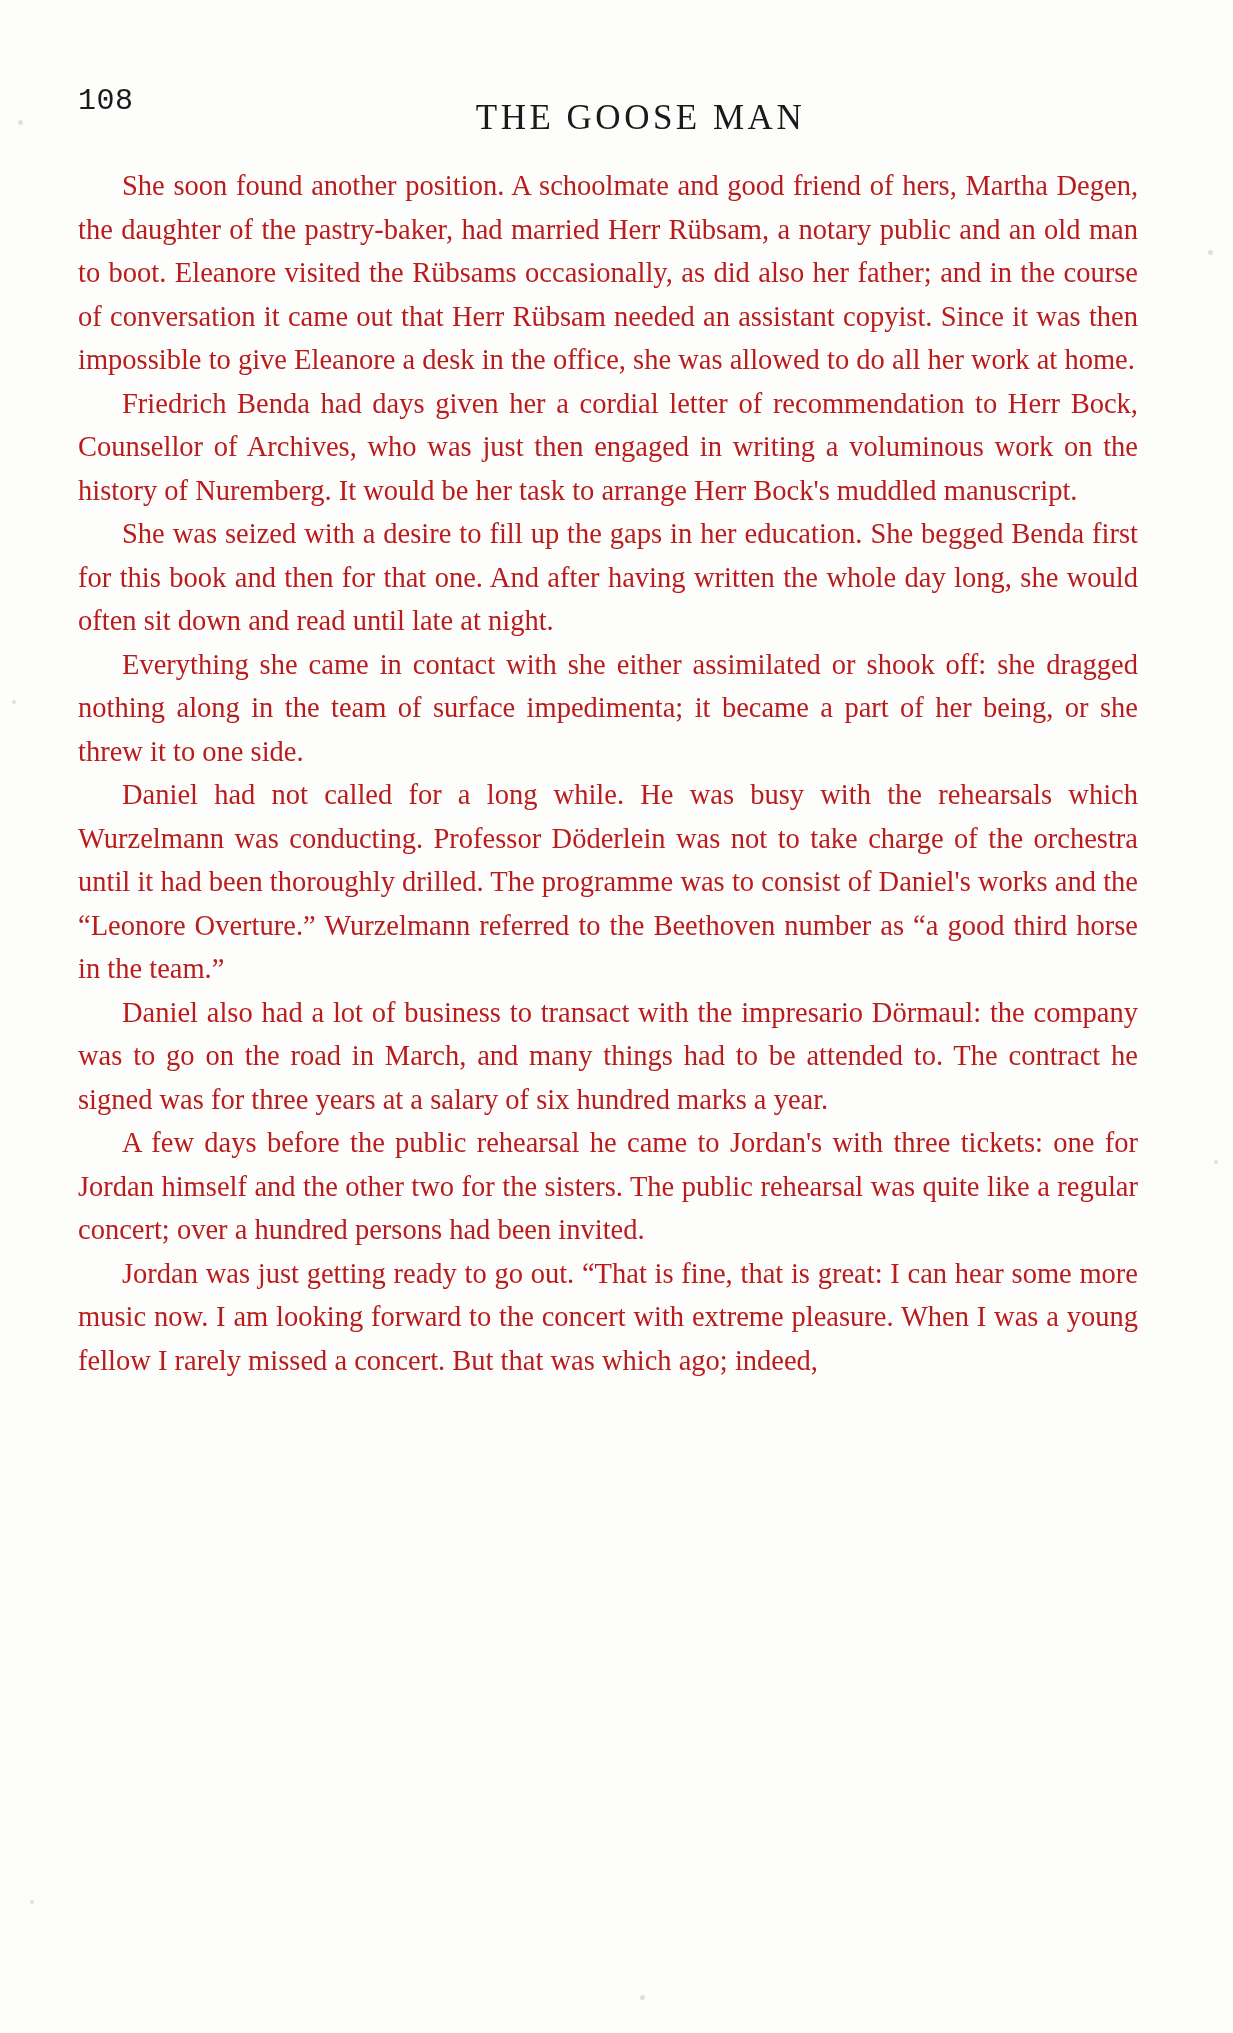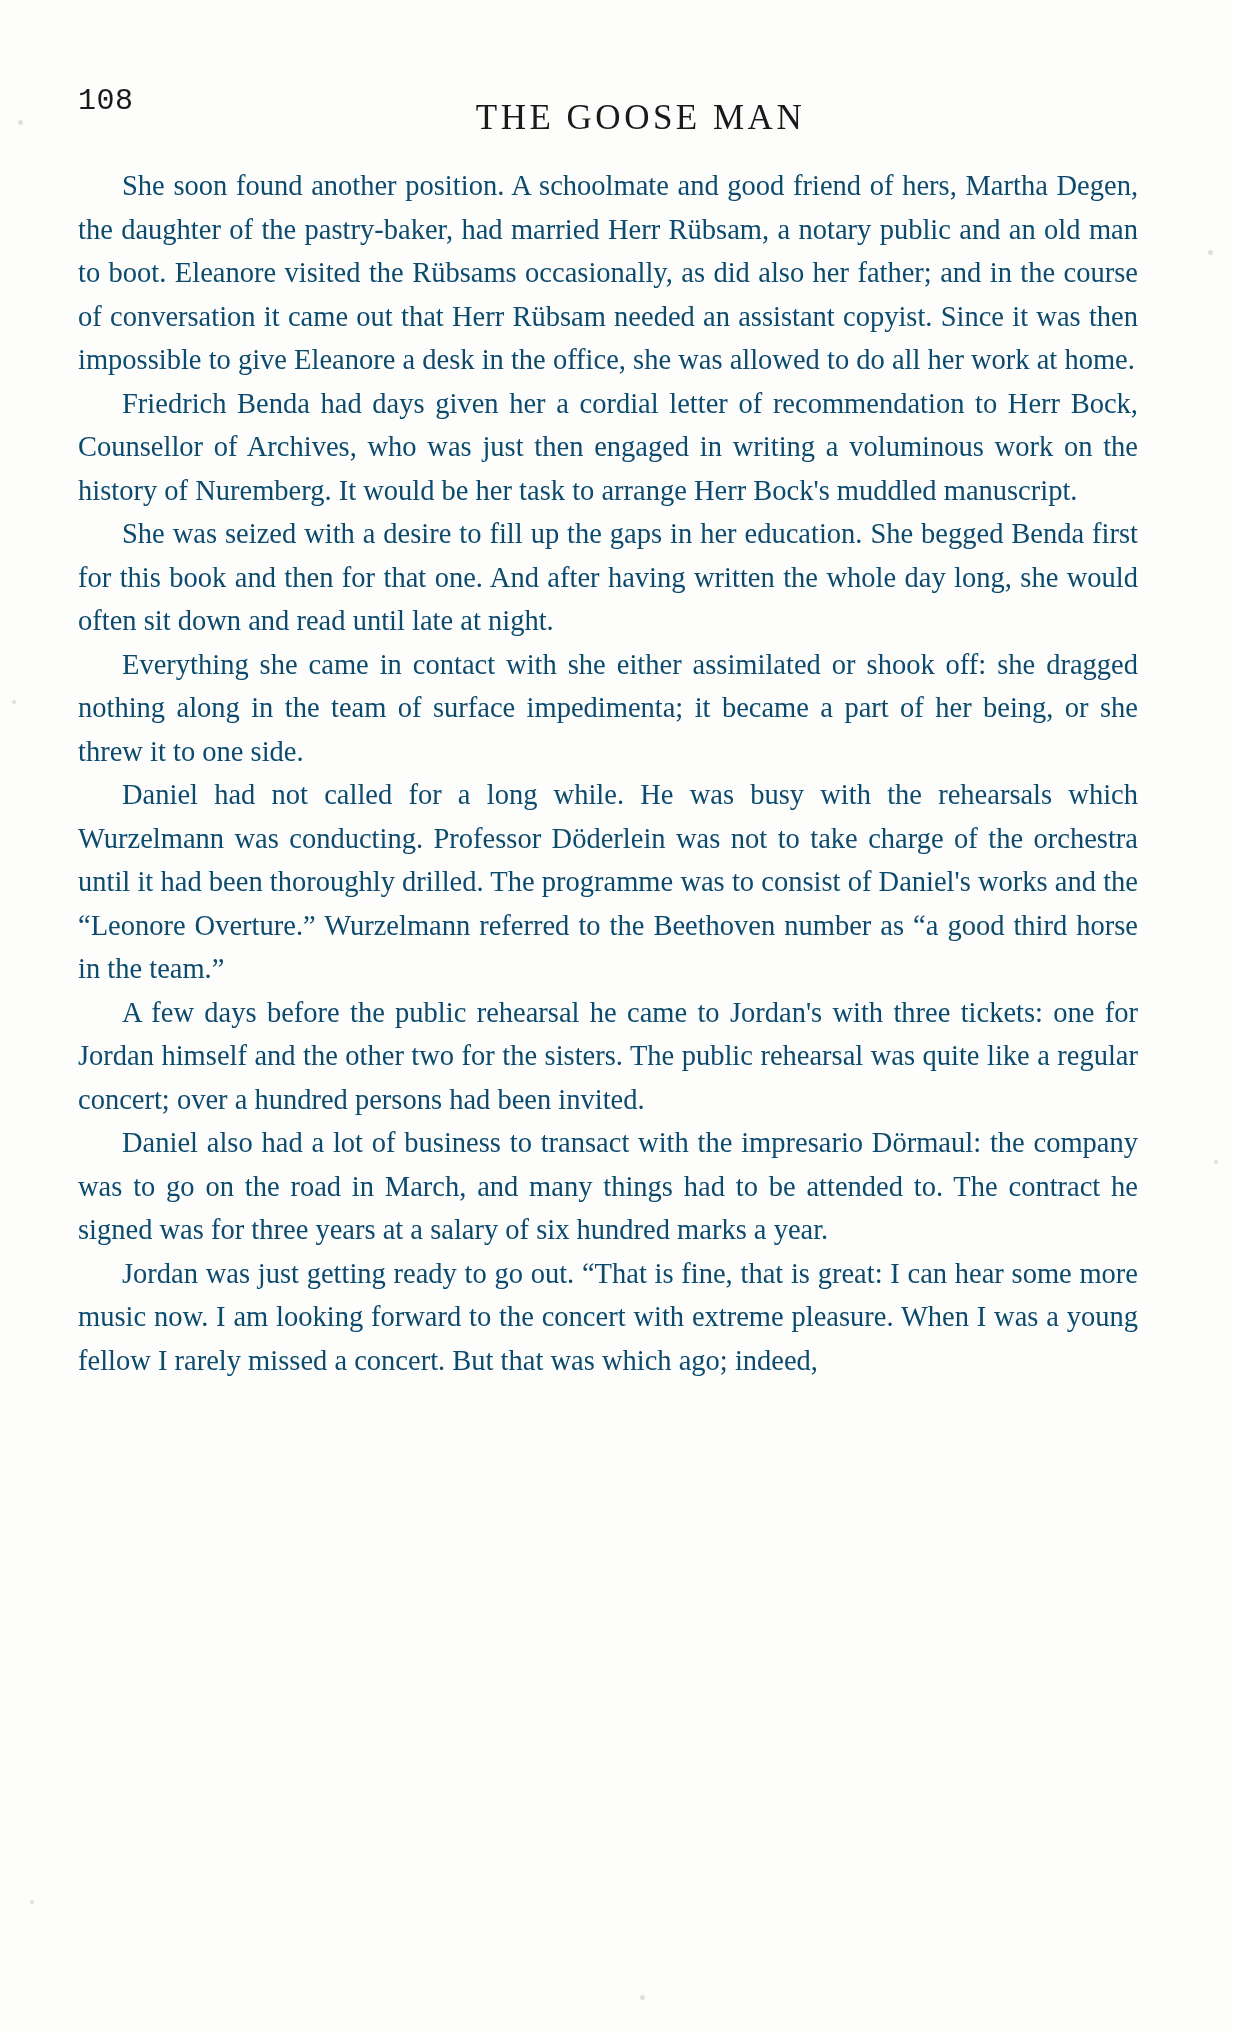--- a/index.html
+++ b/index.html
@@ -50,21 +50,21 @@
     padding-left: 40px;
     margin-top: 28px;
   }
   .body-text {
     margin-top: 24px;
     width: 1060px;
     font-size: 28.5px;
     line-height: 43.5px;
     text-align: justify;
     text-justify: inter-word;
-    color: #0c4a6e;
+    color: #b91c1c;
   }
   .body-text p {
     margin: 0;
     text-indent: 44px;
     -webkit-hyphens: none;
     hyphens: none;
   }
   
   .edge-mark {
     position: absolute;
@@ -97,19 +97,19 @@
       <div class="folio">108</div>
       <div class="head-title">THE GOOSE MAN</div>
     </div>
 
     <div class="body-text">
       <p>She soon found another position.  A schoolmate and good friend of hers, Martha Degen, the daughter of the pastry-baker, had married Herr Rübsam, a notary public and an old man to boot. Eleanore visited the Rübsams occasionally, as did also her father; and in the course of conversation it came out that Herr Rübsam needed an assistant copyist.  Since it was then impossible to give Eleanore a desk in the office, she was allowed to do all her work at home.</p>
       <p>Friedrich Benda had days given her a cordial letter of recommendation to Herr Bock, Counsellor of Archives, who was just then engaged in writing a voluminous work on the history of Nuremberg.  It would be her task to arrange Herr Bock's muddled manuscript.</p>
       <p>She was seized with a desire to fill up the gaps in her education. She begged Benda first for this book and then for that one.  And after having written the whole day long, she would often sit down and read until late at night.</p>
       <p>Everything she came in contact with she either assimilated or shook off: she dragged nothing along in the team of surface impedimenta; it became a part of her being, or she threw it to one side.</p>
       <p>Daniel had not called for a long while.  He was busy with the rehearsals which Wurzelmann was conducting.  Professor Döderlein was not to take charge of the orchestra until it had been thoroughly drilled.  The programme was to consist of Daniel's works and the “Leonore Overture.”  Wurzelmann referred to the Beethoven number as “a good third horse in the team.”</p>
+      <p>Daniel also had a lot of business to transact with the impresario Dörmaul: the company was to go on the road in March, and many things had to be attended to.  The contract he signed was for three years at a salary of six hundred marks a year.</p>
       <p>A few days before the public rehearsal he came to Jordan's with three tickets: one for Jordan himself and the other two for the sisters.  The public rehearsal was quite like a regular concert; over a hundred persons had been invited.</p>
-      <p>Daniel also had a lot of business to transact with the impresario Dörmaul: the company was to go on the road in March, and many things had to be attended to.  The contract he signed was for three years at a salary of six hundred marks a year.</p>
       <p>Jordan was just getting ready to go out.  “That is fine, that is great: I can hear some more music now.  I am looking forward to the concert with extreme pleasure.  When I was a young fellow I rarely missed a concert.  But that was which ago; indeed,</p>
     </div>
 
   </div>
 </div>
 
 </body></html>

